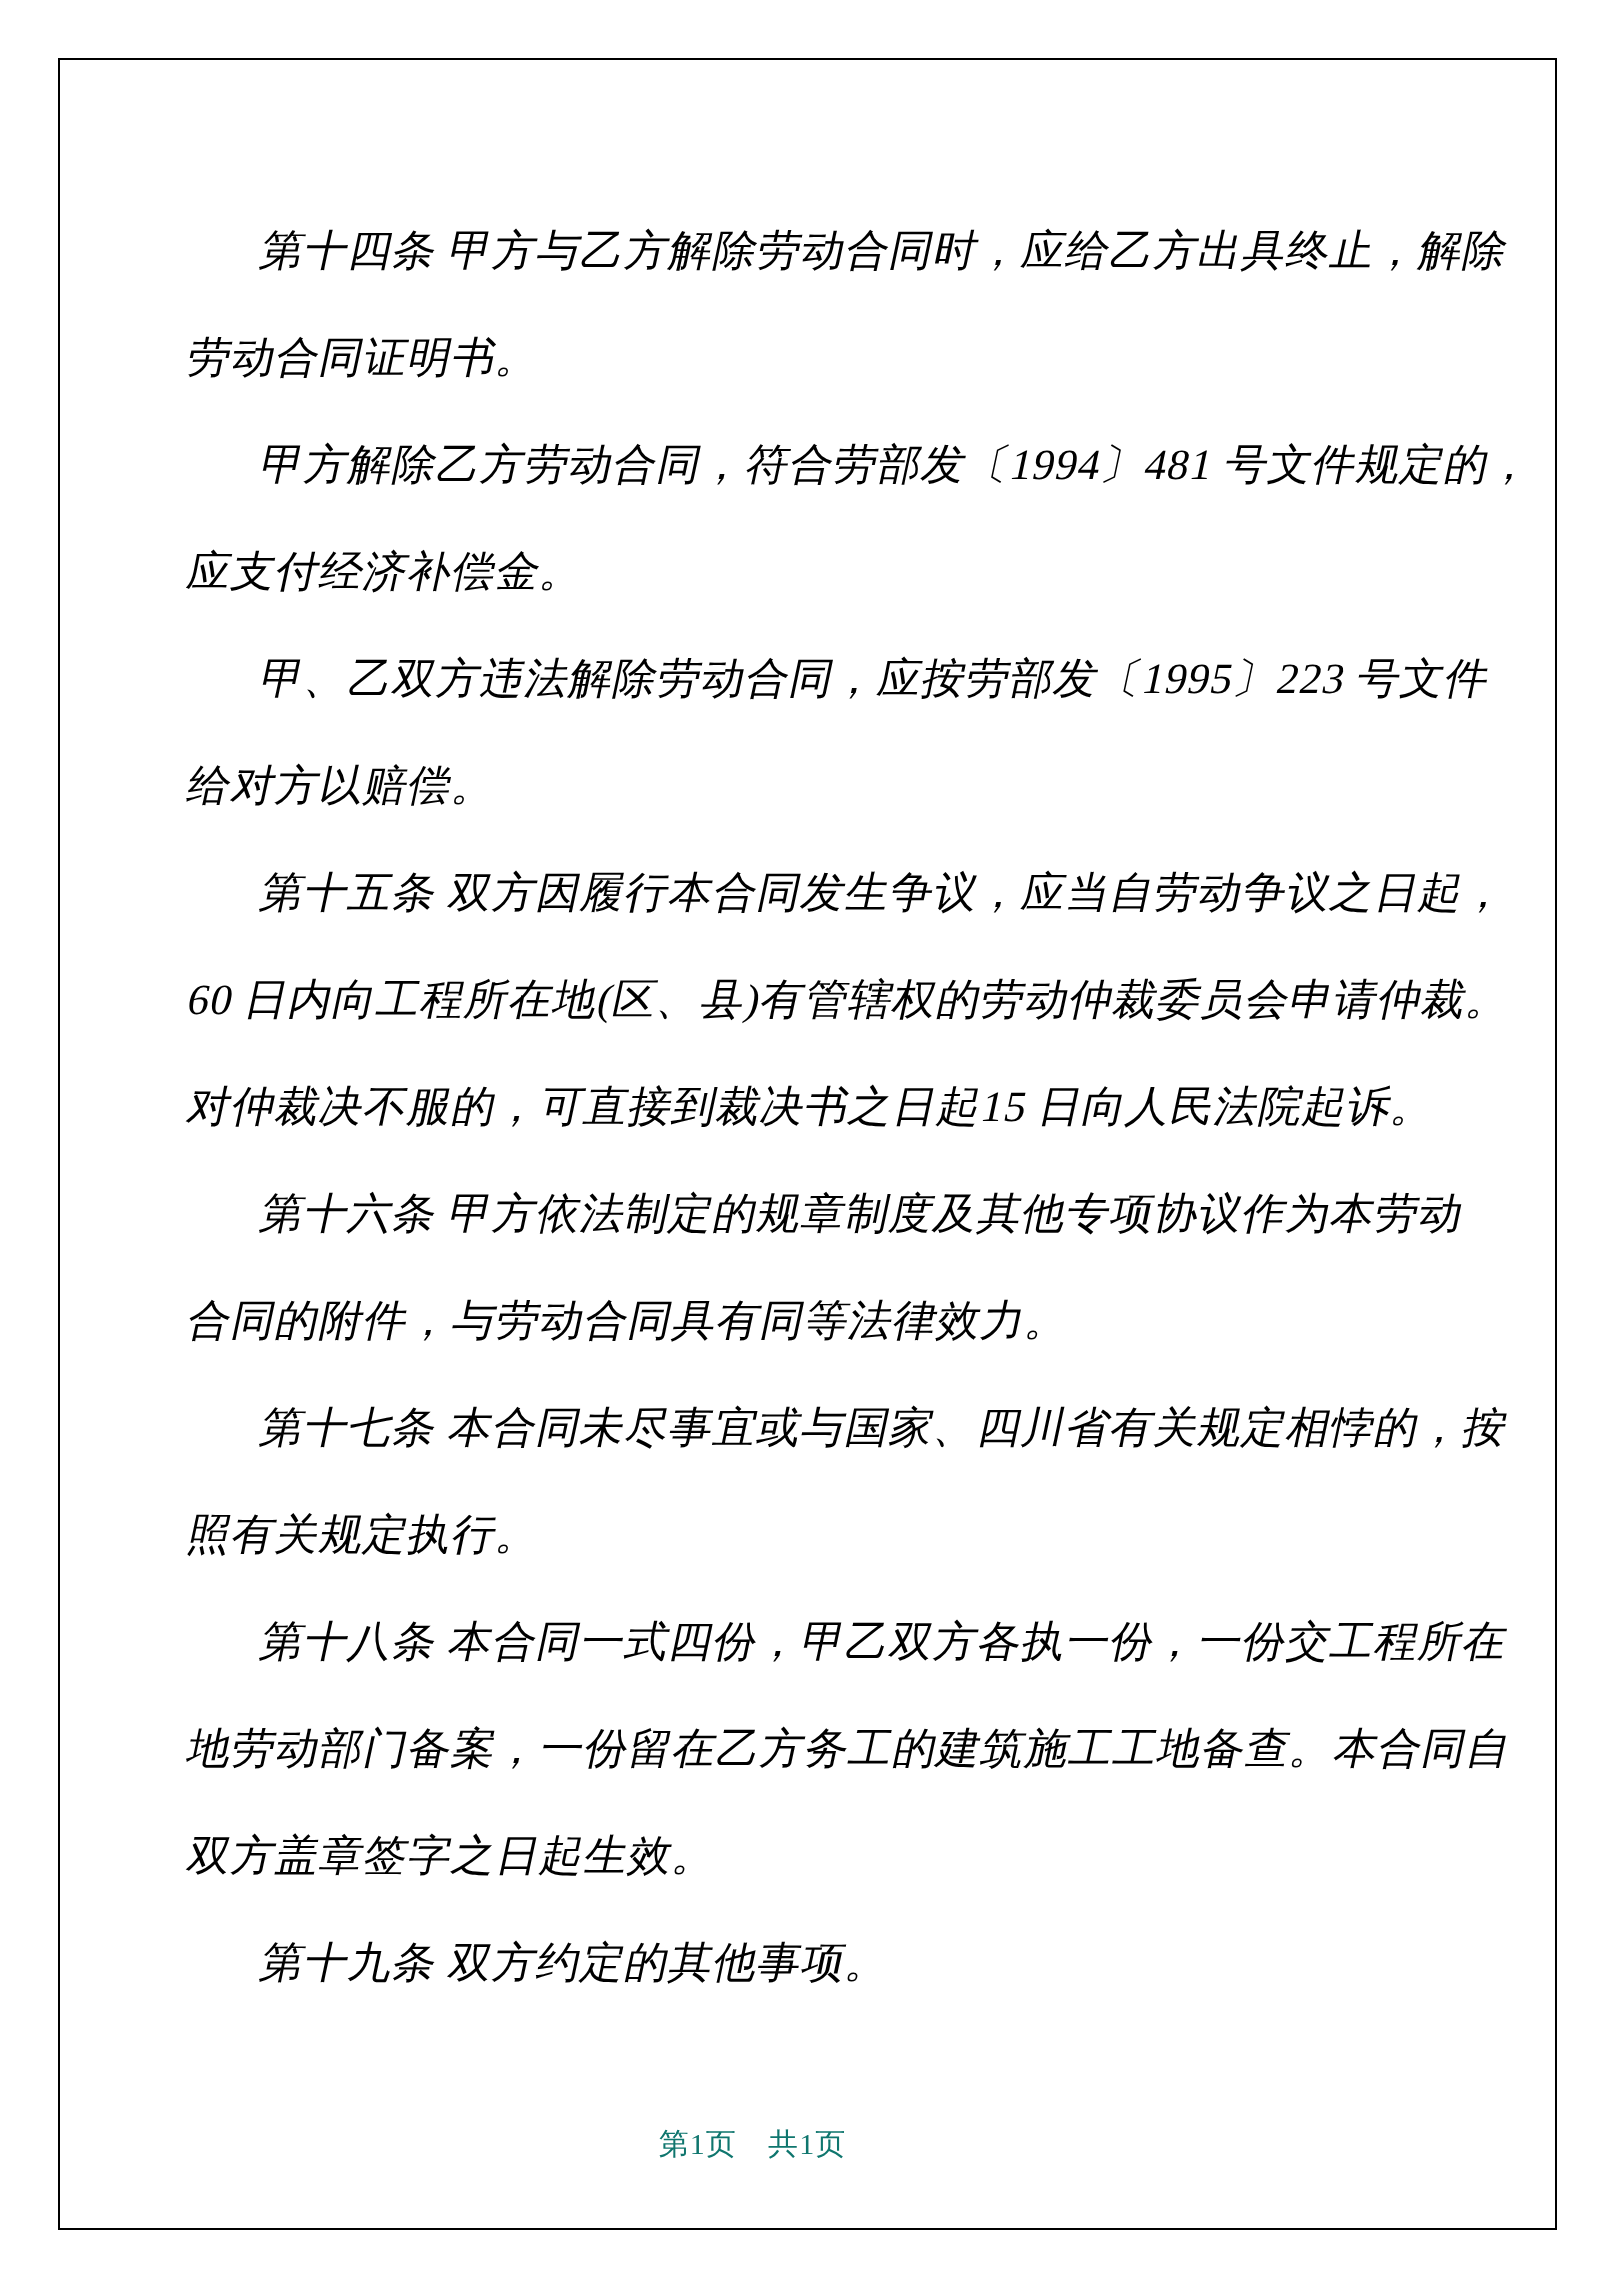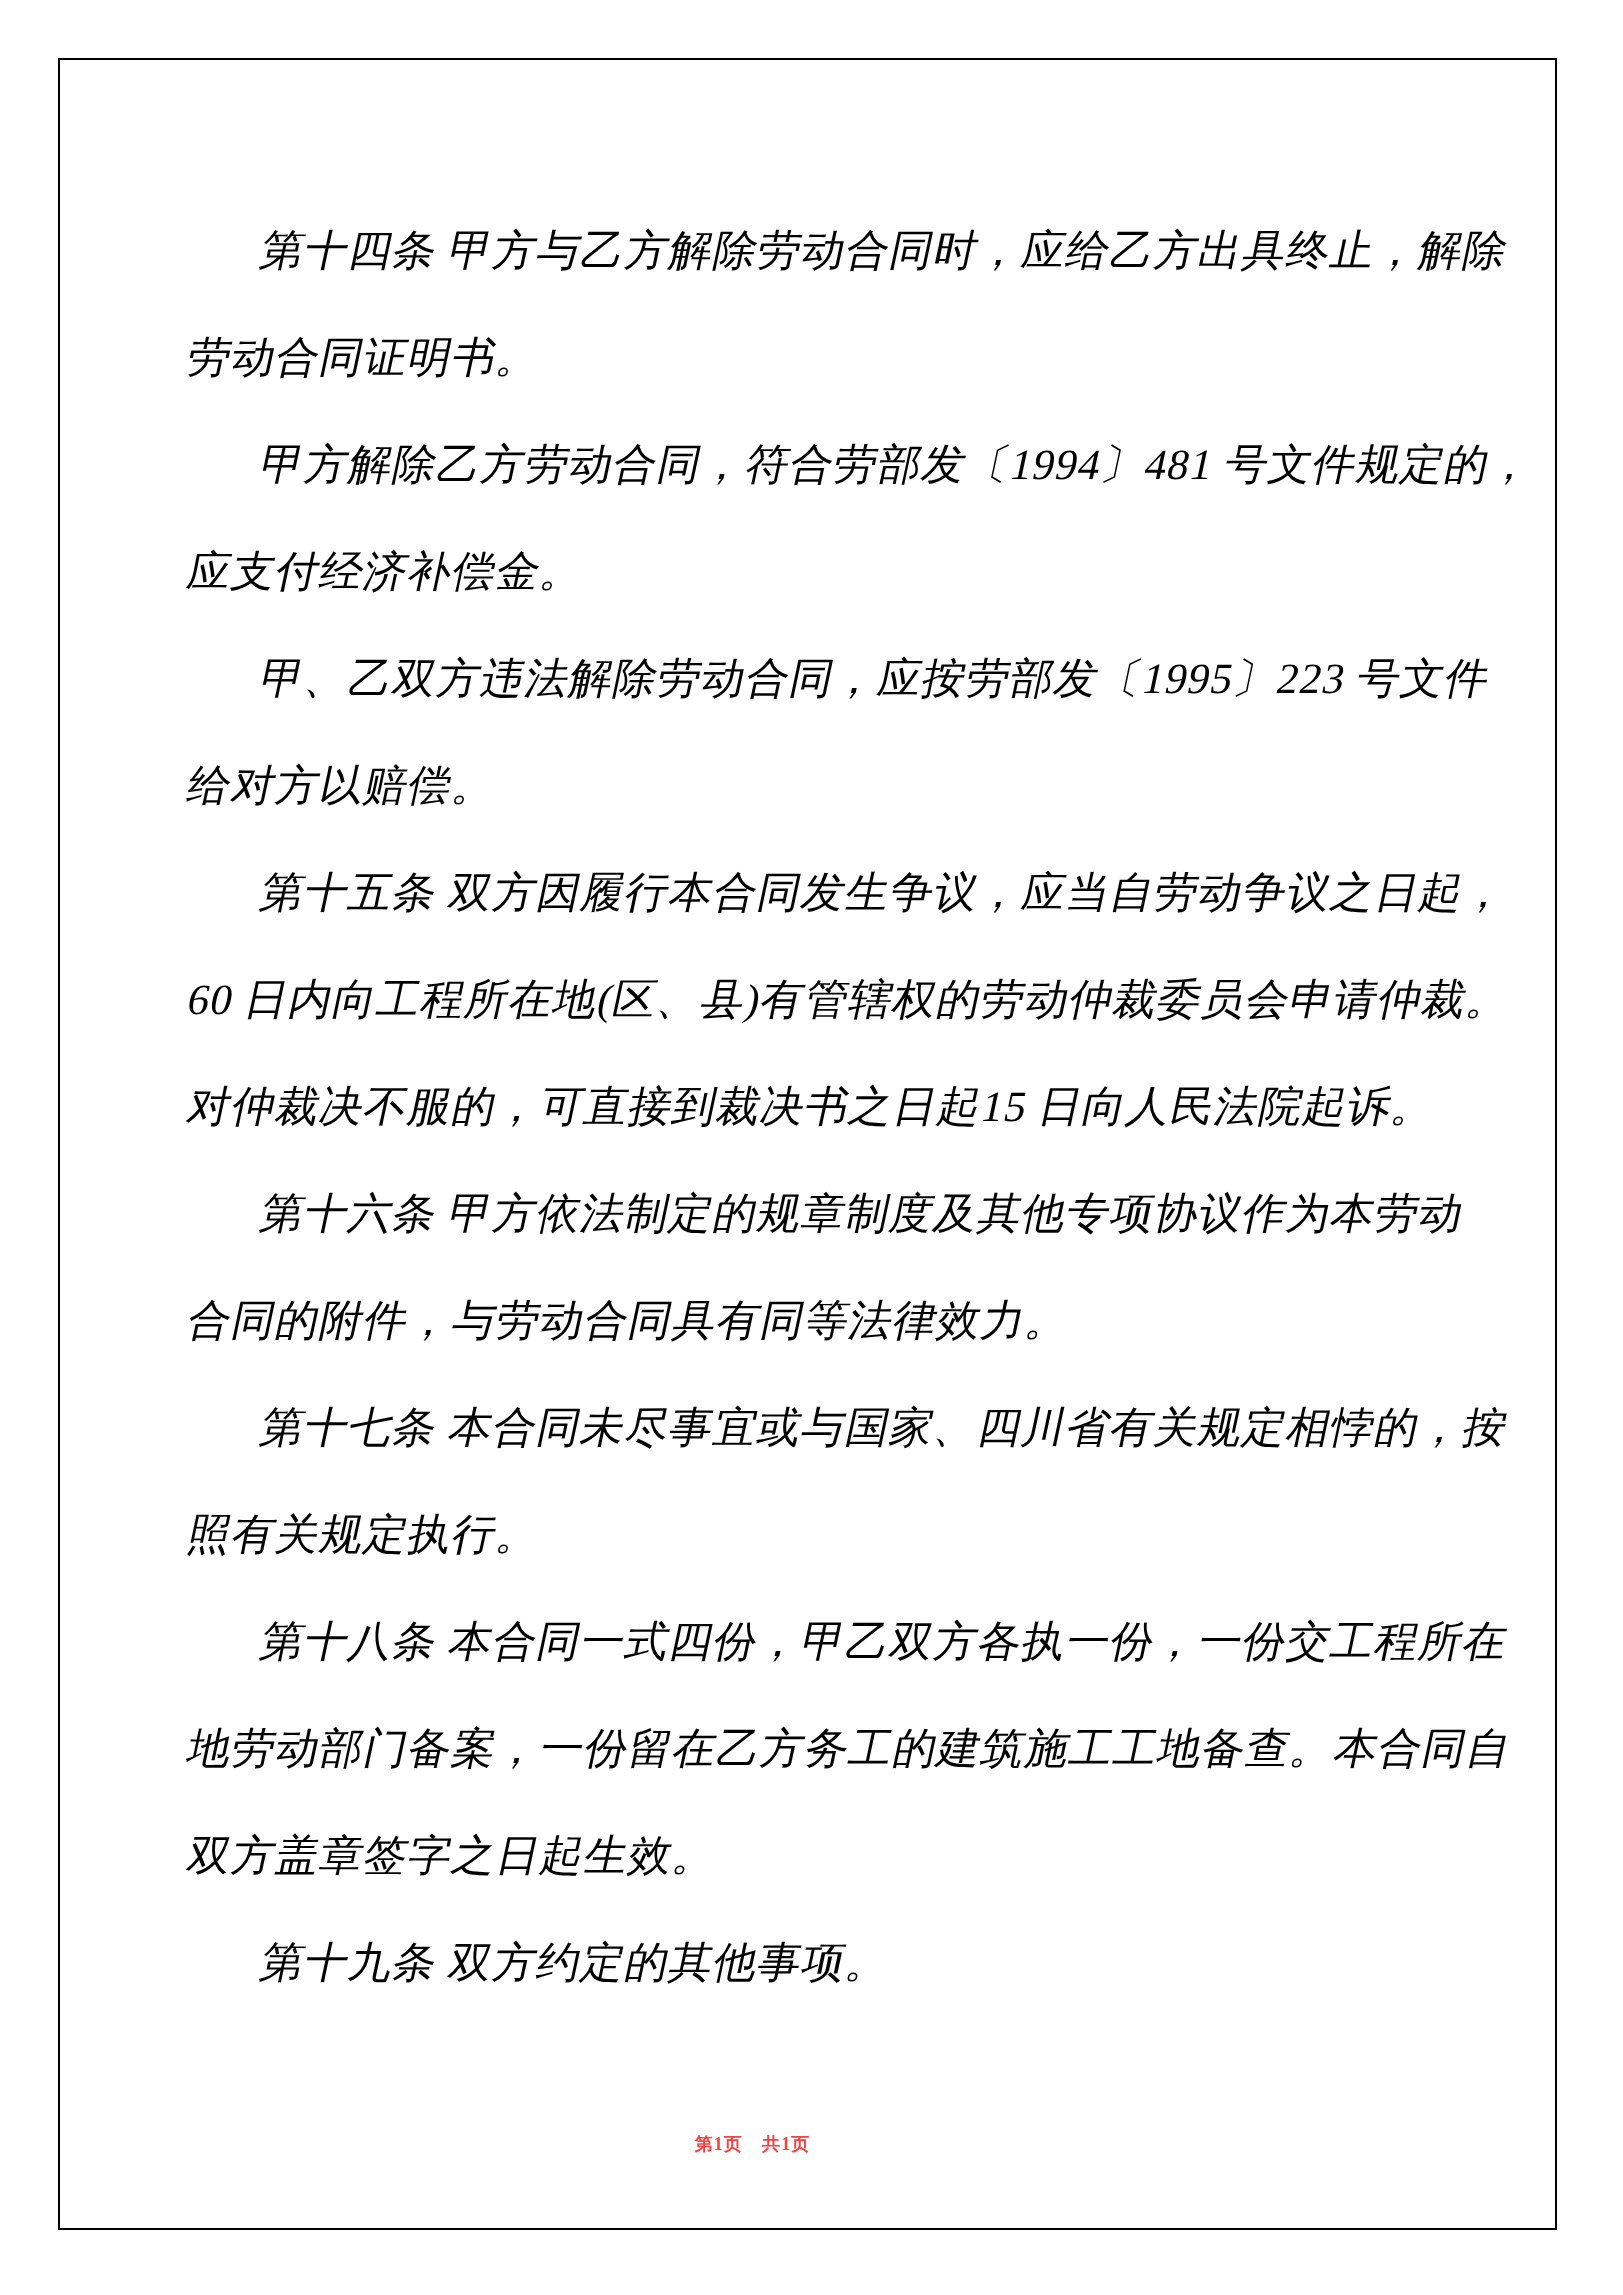--- a/index.html
+++ b/index.html
@@ -48,25 +48,24 @@
     position: absolute;
     left: 0;
     top: 2119px;
     width: 100%;
     height: 50px;
     line-height: 50px;
     text-align: center;
     transform: translateX(-59px);
   }
   .footer .page-label {
-    font-size: 18px;
+    font-size: 30px;
     letter-spacing: 1.1px;
     white-space: pre;
-    color: #ef4444;
-    font-weight: bold;
+    color: #0f766e;
   }
 </style>
 </head>
 <body>
 
 <div class="page">
   <div class="frame"></div>
 
   <div class="content">
 

